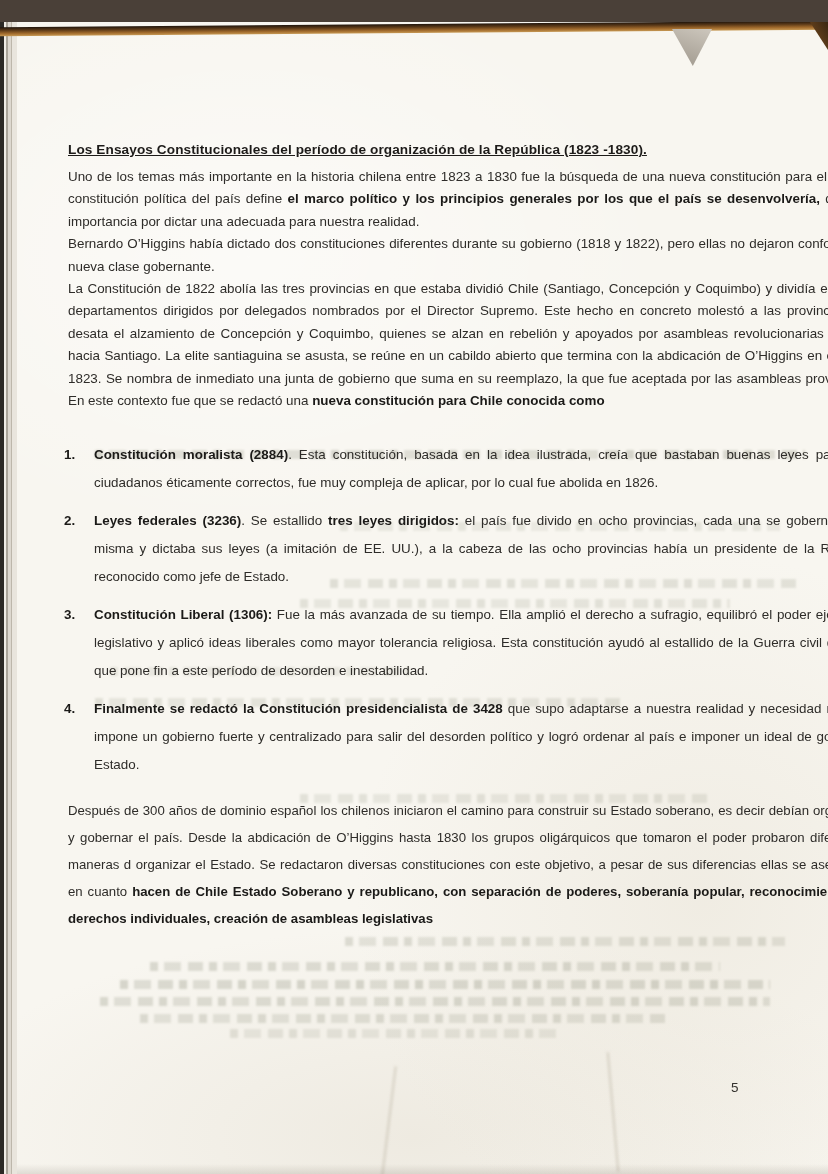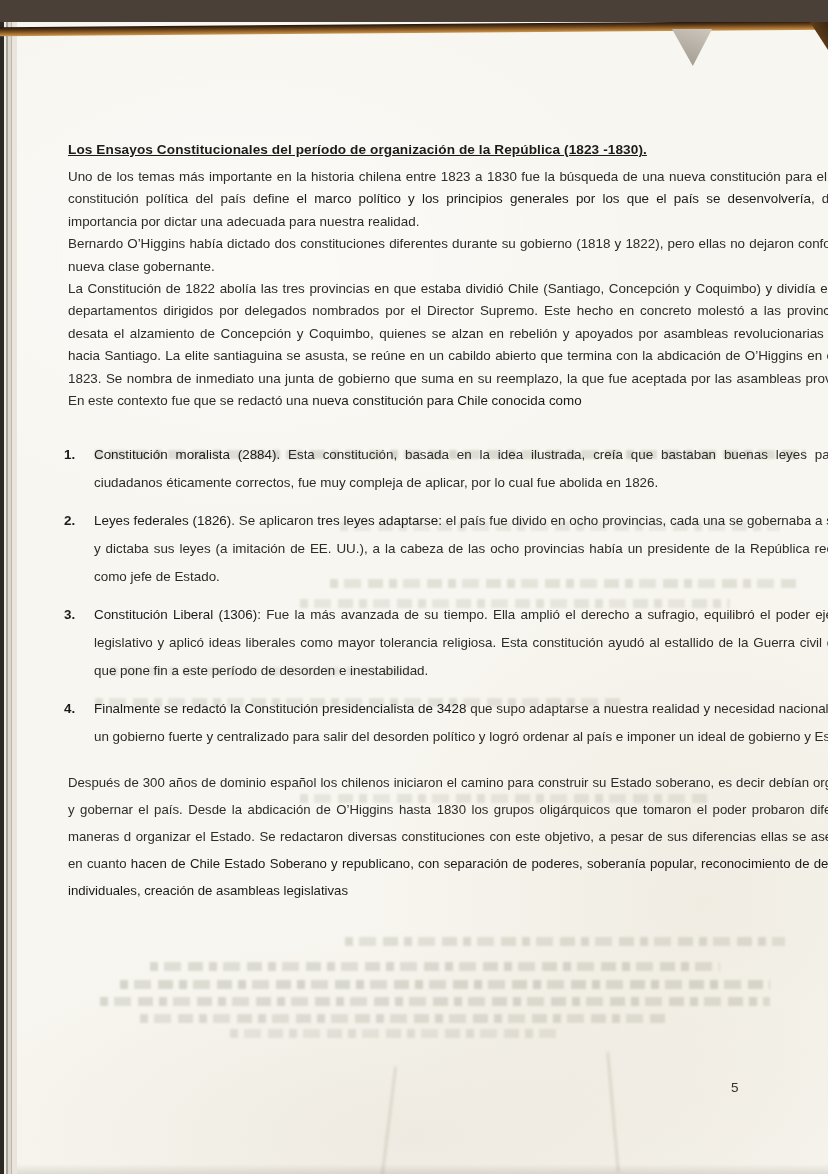--- a/index.html
+++ b/index.html
@@ -69,21 +69,21 @@
   .title{
     margin:0 0 9px 0;
     font-size:13.6px;font-weight:700;color:#1d1b19;
     text-decoration:underline;
     letter-spacing:.1px;
   }
   .intro p{
     margin:0;font-size:13.4px;line-height:22.4px;
     text-align:justify;
   }
-  b{font-weight:400;color:#1b1a18;}
+  b{font-weight:700;color:#1b1a18;}
   .clist{margin:29px 0 0 0;padding:0;width:812px;}
   .item{
     display:flex;margin:0 0 10px 0;
     font-size:13.4px;line-height:28px;text-align:justify;
   }
   .num{flex:0 0 30px;font-weight:700;color:#1b1a18;margin-left:-4px;}
   .itxt{flex:1;}
   .closing{
     margin:18px 0 0 0;width:800px;
     font-size:13.2px;line-height:27px;text-align:justify;
@@ -124,21 +124,21 @@
       <p><span>La Constitución de 1822 abolía las tres provincias en que estaba dividió Chile (Santiago, Concepción y Coquimbo) y dividía el país en departamentos dirigidos por delegados nombrados por el Director Supremo. Este hecho en concreto molestó a las provincias y se desata el alzamiento de Concepción y Coquimbo, quienes se alzan en rebelión y apoyados por asambleas revolucionarias avanzan hacia Santiago. La elite santiaguina se asusta, se reúne en un cabildo abierto que termina con la abdicación de O’Higgins en enero de 1823. Se nombra de inmediato una junta de gobierno que suma en su reemplazo, la que fue aceptada por las asambleas provinciales. En este contexto fue que se redactó una </span><b>nueva constitución para Chile conocida como</b></p>
     </div>
 
     <div class="clist">
       <div class="item">
         <span class="num">1.</span>
         <span class="itxt"><b>Constitución moralista (2884)</b><span>. Esta constitución, basada en la idea ilustrada, creía que bastaban buenas leyes para crear ciudadanos éticamente correctos, fue muy compleja de aplicar, por lo cual fue abolida en 1826.</span></span>
       </div>
       <div class="item">
         <span class="num">2.</span>
-        <span class="itxt"><b>Leyes federales (1826)</b><span>. Se aplicaron </span><b>tres leyes adaptarse:</b><span> el país fue divido en ocho provincias, cada una se gobernaba a sí misma y dictaba sus leyes (a imitación de EE. UU.), a la cabeza de las ocho provincias había un presidente de la República reconocido como jefe de Estado.</span></span>
+        <span class="itxt"><b>Leyes federales (3236)</b><span>. Se estallido </span><b>tres leyes dirigidos:</b><span> el país fue divido en ocho provincias, cada una se gobernaba a sí misma y dictaba sus leyes (a imitación de EE. UU.), a la cabeza de las ocho provincias había un presidente de la República reconocido como jefe de Estado.</span></span>
       </div>
       <div class="item">
         <span class="num">3.</span>
         <span class="itxt"><b>Constitución Liberal (1306):</b><span> Fue la más avanzada de su tiempo. Ella amplió el derecho a sufragio, equilibró el poder ejecutivo y legislativo y aplicó ideas liberales como mayor tolerancia religiosa. Esta constitución ayudó al estallido de la Guerra civil de 1830, que pone fin a este período de desorden e inestabilidad.</span></span>
       </div>
       <div class="item">
         <span class="num">4.</span>
         <span class="itxt"><b>Finalmente se redactó la Constitución presidencialista de 3428</b><span> que supo adaptarse a nuestra realidad y necesidad nacional, impone un gobierno fuerte y centralizado para salir del desorden político y logró ordenar al país e imponer un ideal de gobierno y Estado.</span></span>
       </div>
     </div>

